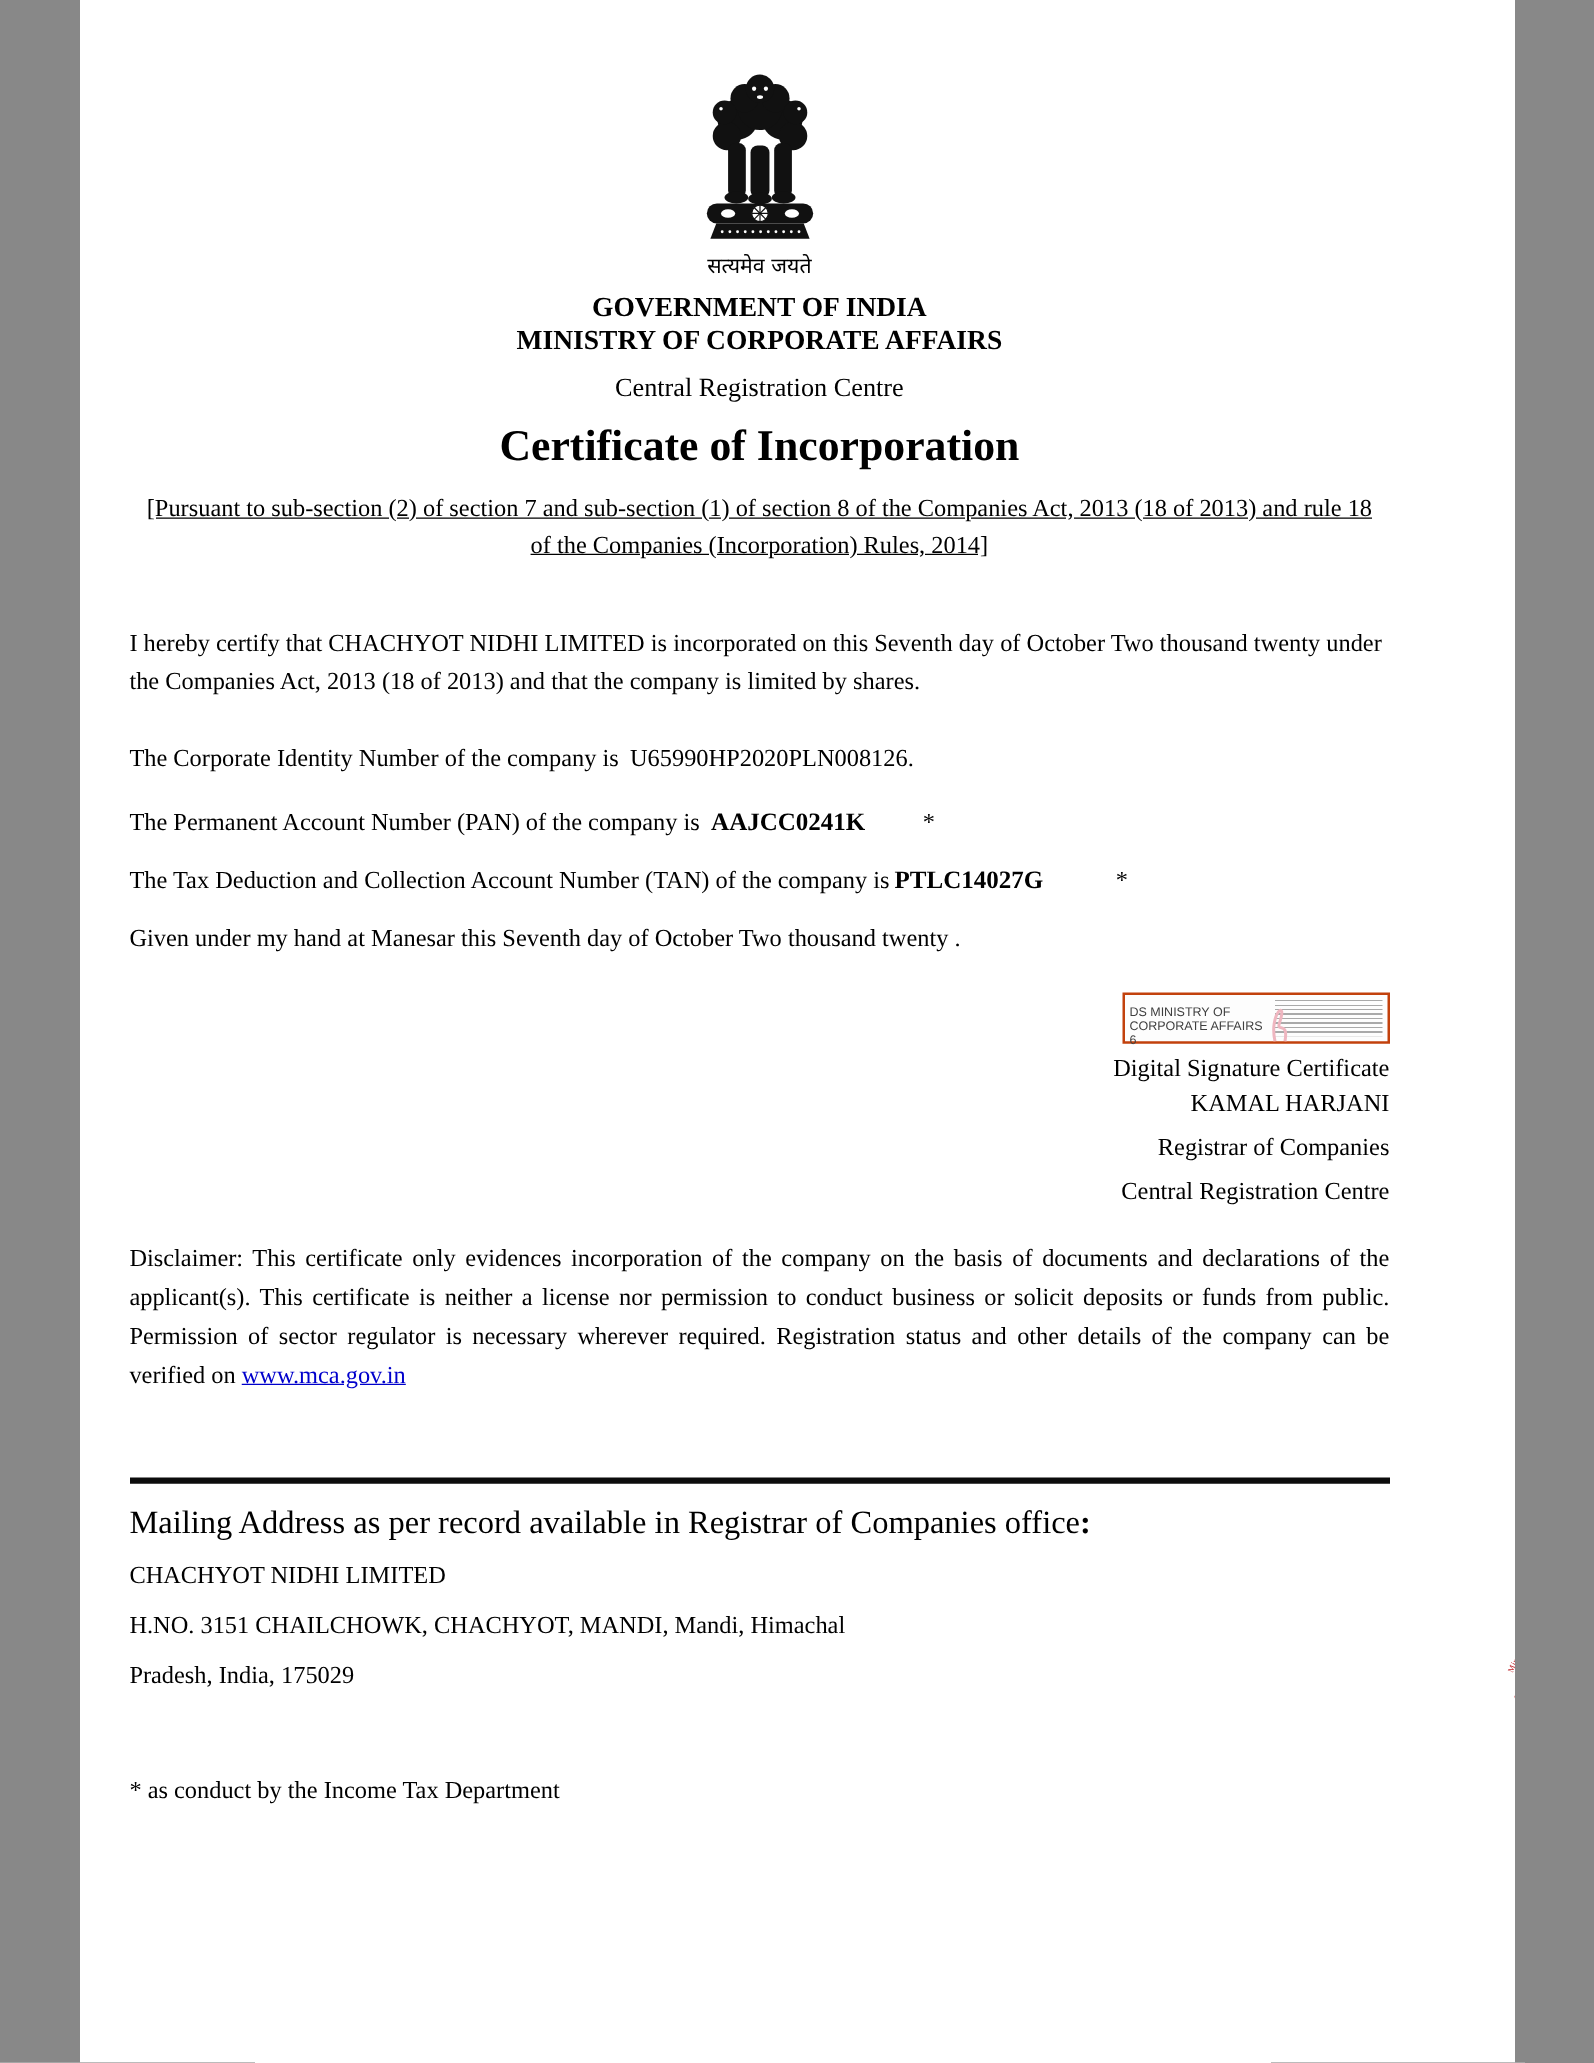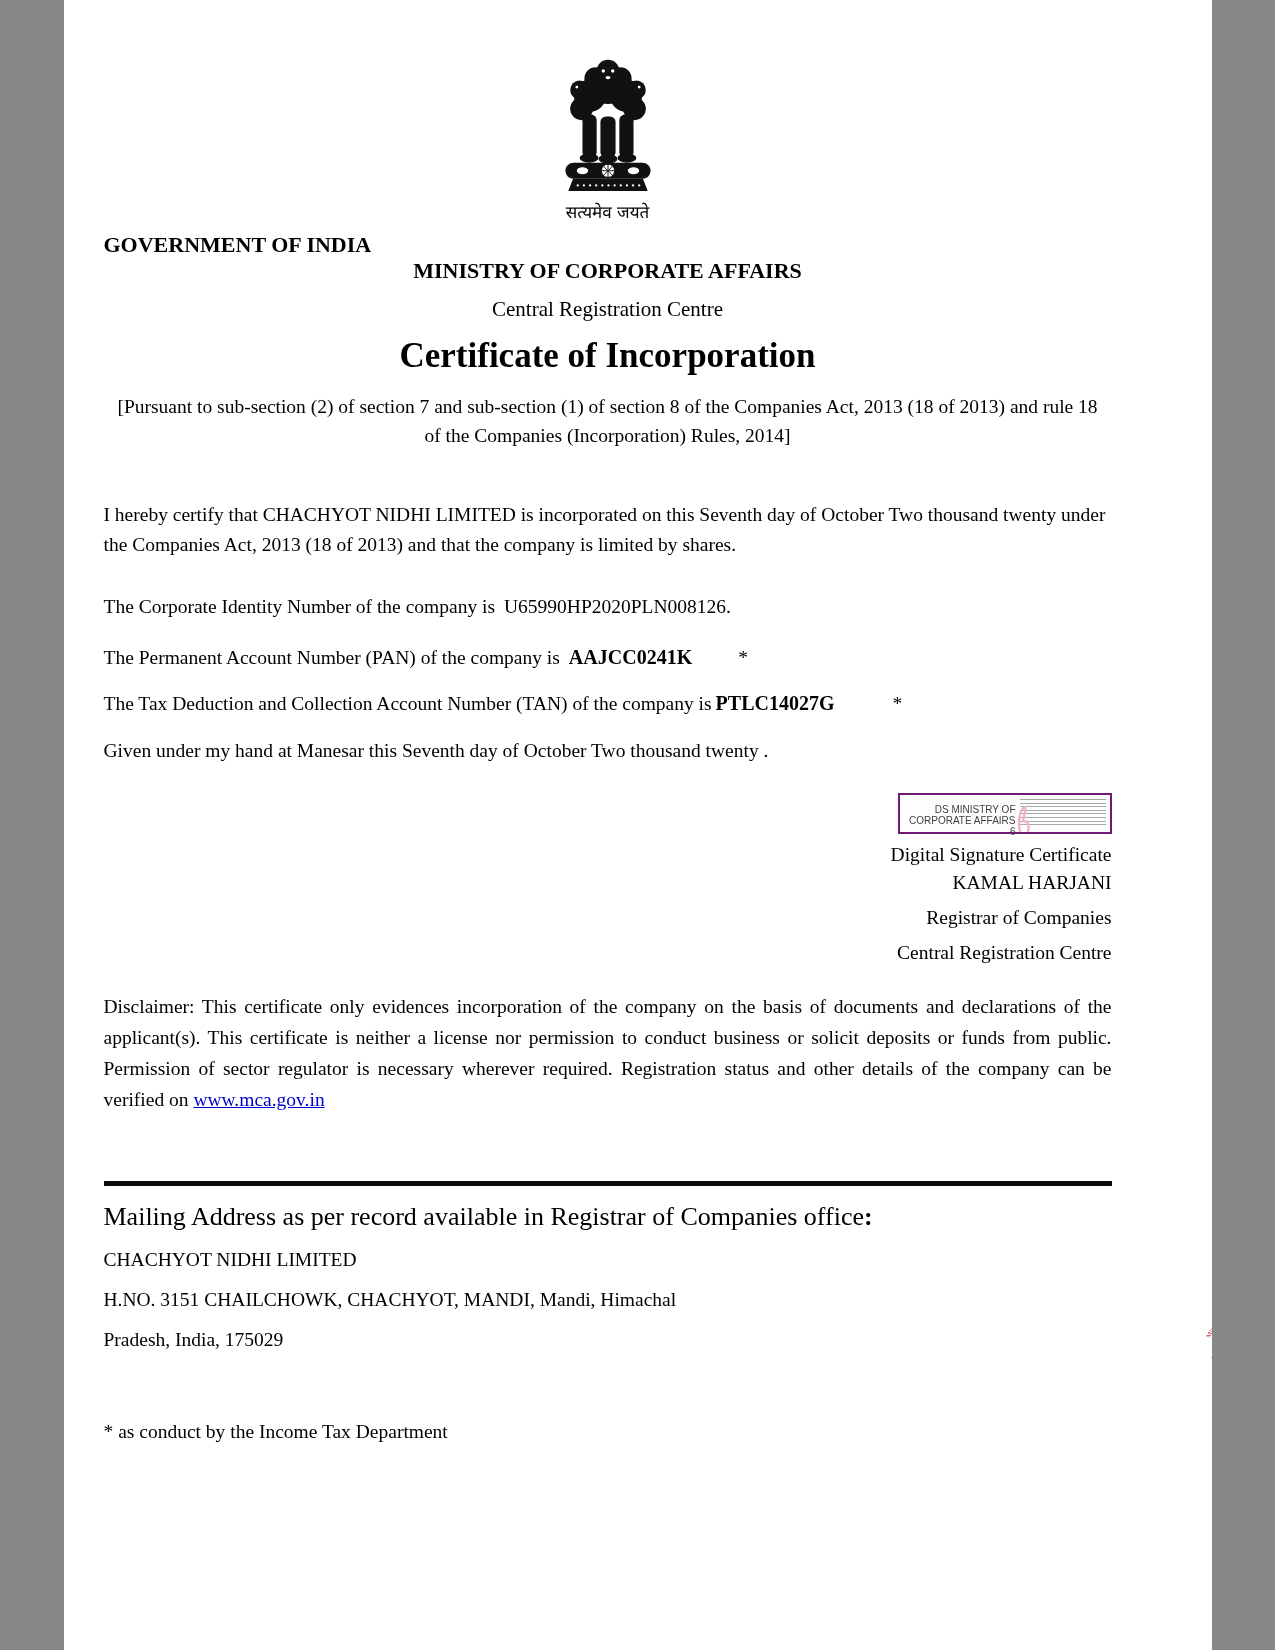--- a/index.html
+++ b/index.html
@@ -9,42 +9,41 @@
     margin:0 auto;
     background:#ffffff;
     font-family:"Liberation Serif", serif;
     color:#000;
     box-sizing:border-box;
     padding:0 100px 0 40px;
     overflow:hidden;
   }
   .emblem-wrap { margin-top:52px; text-align:center; }
   .motto { font-family:"DejaVu Sans", sans-serif; font-size:17px; line-height:24px; text-align:center; margin-top:2px; }
-  .gov-line { font-size:22px; font-weight:bold; line-height:26px; text-align:left; margin-top:8px; }
+  .gov-line { font-size:22px; font-weight:bold; line-height:26px; text-align:center; margin-top:8px; }
   .ministry-line { font-size:22px; font-weight:bold; line-height:26px; text-align:center; }
   .centre-line { font-size:21px; line-height:26px; text-align:center; margin-top:12px; }
   .cert-title { font-size:35px; font-weight:bold; line-height:40px; text-align:center; margin-top:14px; }
-  .pursuant { font-size:19.5px; line-height:29px; text-align:center; margin-top:16px; padding:0 10px; }
+  .pursuant { font-size:19.5px; line-height:29px; text-align:center; margin-top:16px; padding:0 10px;text-decoration:underline; }
 
   .para { font-size:19.5px; line-height:30px; }
   .certify { margin-top:50px; }
   .cin-line { margin-top:32px; }
   .pan-line { margin-top:20px; }
   .tan-line { margin-top:15px; }
   .given-line { margin-top:17px; }
   .val-gap { margin-left:9px; }
   .bold-val { font-weight:bold; font-size:20px; }
   .star-pan { margin-left:46px; }
   .star-tan { margin-left:58px; }
 
   .dsc-box {
     display:flex; width:214px; height:41px; box-sizing:border-box;
-    border:2px solid #701a75; margin-left:auto; margin-top:27px;
+    border:2px solid #c2410c; margin-left:auto; margin-top:27px;
     background:#fdfdfd;
-    text-align:right;
   }
   .dsc-label {
     font-family:"Liberation Sans", sans-serif;
     font-size:10px; line-height:11px; color:#3f3f3f;
     width:118px; padding:9px 2px 2px 4px; box-sizing:border-box;
   }
   .dsc-right {
     flex:1; position:relative; margin:4px 4px 4px 2px;
     background:repeating-linear-gradient(to bottom, #a9a9a9 0 1px, transparent 1px 3.6px);
   }

